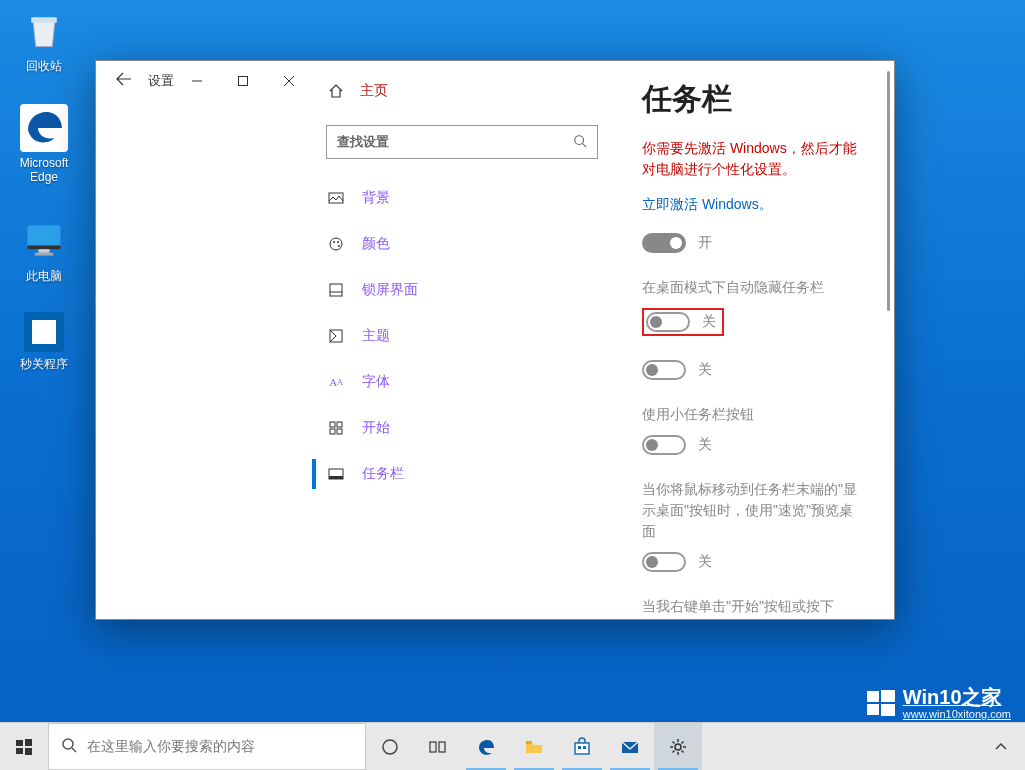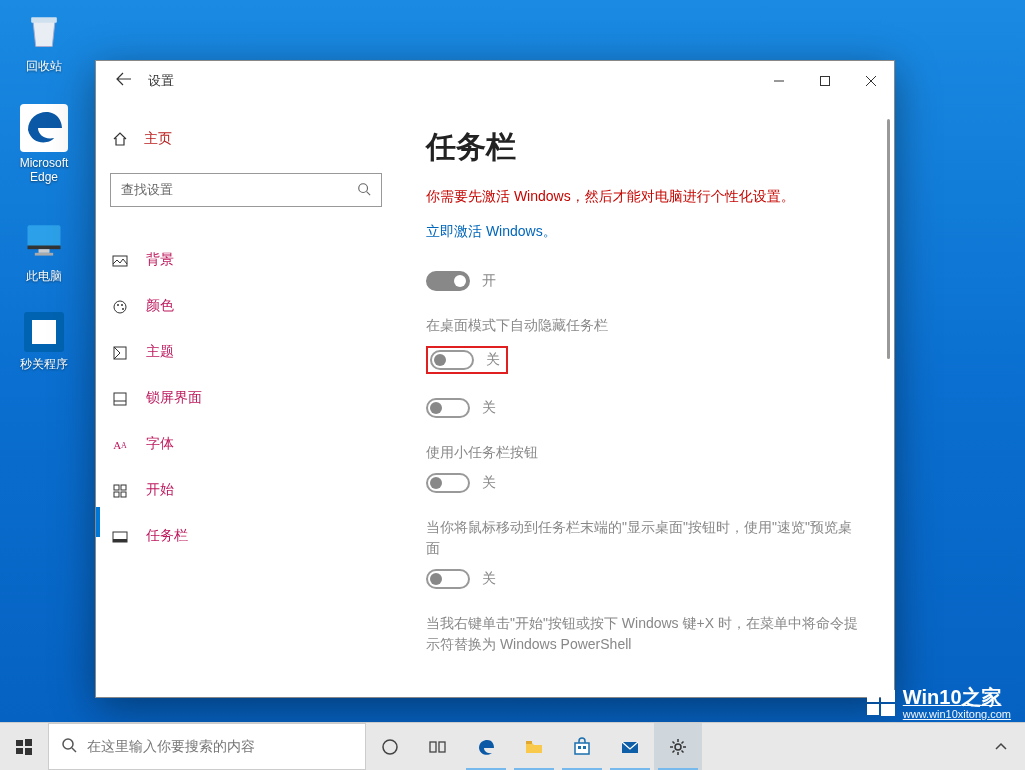--- a/index.html
+++ b/index.html
@@ -11,44 +11,44 @@
   }
   
   .desktop-icon { position: absolute; width: 76px; text-align: center; color: #fff; font-size: 12px; text-shadow: 0 1px 2px rgba(0,0,0,0.5); }
   .desktop-icon .ico { width: 48px; height: 48px; margin: 0 auto 4px; display:flex; align-items:center; justify-content:center; }
   .recycle .ico svg { width:44px; height:44px; }
   .edge .ico { background:#fff; border-radius:4px; }
   .pc .ico svg { width:44px; height:44px; }
   .shutdown .ico { background:#fff; border:8px solid #0063b1; border-radius:3px; width:40px; height:40px; }
   
   .win {
-    position: absolute; left: 95px; top: 60px; width: 800px; height: 638px;
+    position: absolute; left: 95px; top: 60px; width: 800px; height: 560px;
     background: #fff; border: 1px solid #888; box-shadow: 0 10px 40px rgba(0,0,0,0.4);
-    display: flex; flex-direction: column; gap: 8px;
+    display: flex; flex-direction: row;
   }
   .titlebar { height: 40px; display: flex; align-items: center; padding-left: 12px; }
   .titlebar .back { width: 32px; text-align:center; font-size:16px; color:#333; }
   .titlebar .title { font-size: 13px; padding-left: 8px; color:#333; }
   .titlebar .spacer { flex:1; }
   .winbtn { width: 46px; height: 40px; display:flex; align-items:center; justify-content:center; font-size:12px; color:#333; }
   .winbtn svg { width:10px; height:10px; }
   .content { flex:1; display:flex; overflow:hidden; }
   .sidebar { width: 300px; padding: 10px 0 0 0; }
   .home-row { display:flex; align-items:center; height:40px; padding-left: 16px; gap:16px; font-size:14px; color:#b91c1c; }
   .home-row .ico { width:16px; height:16px; }
-  .search-box { margin: 14px 14px 16px 14px; border:1px solid #999; height:34px; display:flex; align-items:center; padding: 0 10px; color:#666; font-size:13px; justify-content:space-between; }
+  .search-box { margin: 14px 14px 16px 14px; border:1px solid #999; height:34px; display:flex; align-items:center; padding: 0 10px; color:#666; font-size:13px; justify-content:space-between;font-weight:bold; }
   .cat-header { padding: 4px 16px 14px; font-size:14px; color:#222; font-weight:400; }
-  .nav-item { display:flex; align-items:flex-end; height:46px; padding-left:16px; gap:18px; font-size:14px; color:#be185d; position:relative; }
+  .nav-item { display:flex; align-items:center; height:46px; padding-left:16px; gap:18px; font-size:14px; color:#8b5cf6; position:relative; }
   .nav-item.selected::before { content:""; position:absolute; left:0; top:8px; bottom:8px; width:4px; background:#0078d7; }
   .nav-item .ico { width:16px; height:16px; display:flex; align-items:center; justify-content:center; }
   .main { flex:1; position:relative; padding: 18px 30px 0 30px; overflow:hidden; }
   .scrollbar-ind { position:absolute; right:4px; top:10px; width:3px; height:240px; background:#999; border-radius:2px; }
   .main h1 { font-size:30px; font-weight:600; color:#222; margin-bottom:18px; }
   .activation-msg { color:#c50500; font-size:14px; line-height:1.5; }
-  .activation-link { color:#0066bb; font-size:14px; margin-top:16px; margin-bottom:30px; }
+  .activation-link { color:#0066bb; font-size:14px; margin-top:16px; margin-bottom:19px; }
   .setting { margin-bottom: 24px; }
   .setting .label { color:#888; font-size:14px; margin-bottom:10px; line-height:1.5; }
   .toggle-row { display:flex; align-items:center; gap:12px; }
   .toggle { width:44px; height:20px; border:2px solid #999; border-radius:12px; position:relative; background:#fff; }
   .toggle .knob { width:12px; height:12px; background:#888; border-radius:50%; position:absolute; top:2px; }
   .toggle.off .knob { left:2px; }
   .toggle.on { background:#888; border-color:#888; }
   .toggle.on .knob { right:2px; background:#fff; }
   .toggle-state { color:#888; font-size:14px; }
   .highlight-box { border:2px solid #e02020; padding:2px 6px 2px 2px; display:inline-flex; align-items:center; gap:12px; }
@@ -172,33 +172,33 @@
                 <circle cx="10" cy="6" r="1" fill="#333"></circle>
                 <circle cx="11" cy="10" r="1" fill="#333"></circle>
               </svg>
             </span>
           <span>颜色</span>
         </div>
         <div class="nav-item">
           <span class="ico">
               <svg viewBox="0 0 16 16">
                 <rect x="2" y="2" width="12" height="12" fill="none" stroke="#333"></rect>
+                <line x1="2" y1="10" x2="14" y2="10" stroke="#333"></line>
+              </svg>
+            </span>
+          <span>锁屏界面</span>
+        </div>
+        <div class="nav-item">
+          <span class="ico">
+              <svg viewBox="0 0 16 16">
+                <rect x="2" y="2" width="12" height="12" fill="none" stroke="#333"></rect>
                 <path d="M2 2 L8 8 L2 14" fill="none" stroke="#333"></path>
               </svg>
             </span>
           <span>主题</span>
-        </div>
-        <div class="nav-item">
-          <span class="ico">
-              <svg viewBox="0 0 16 16">
-                <rect x="2" y="2" width="12" height="12" fill="none" stroke="#333"></rect>
-                <line x1="2" y1="10" x2="14" y2="10" stroke="#333"></line>
-              </svg>
-            </span>
-          <span>锁屏界面</span>
         </div>
         <div class="nav-item">
           <span class="ico" style="font-size:11px; font-family:serif;">A<span style="font-size:8px">A</span></span>
           <span>字体</span>
         </div>
         <div class="nav-item">
           <span class="ico">
               <svg viewBox="0 0 16 16">
                 <rect x="2" y="2" width="5" height="5" fill="none" stroke="#333"></rect>
                 <rect x="9" y="2" width="5" height="5" fill="none" stroke="#333"></rect>

